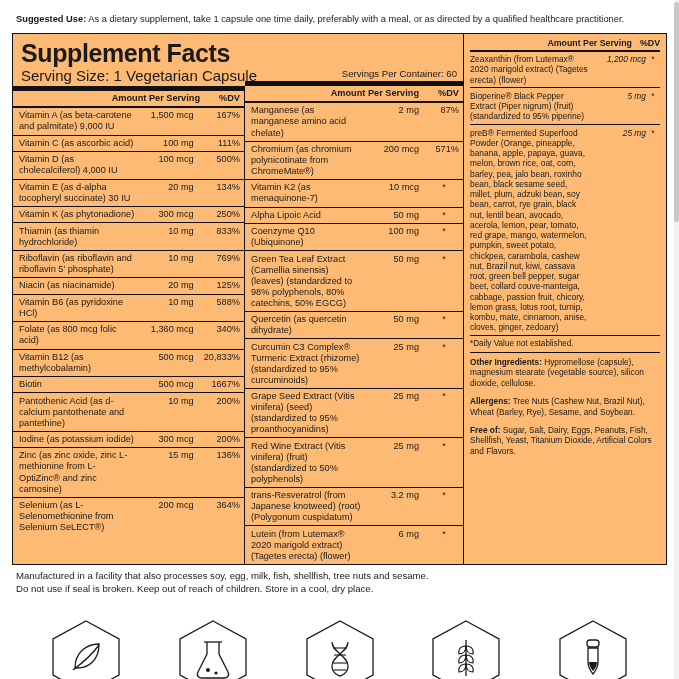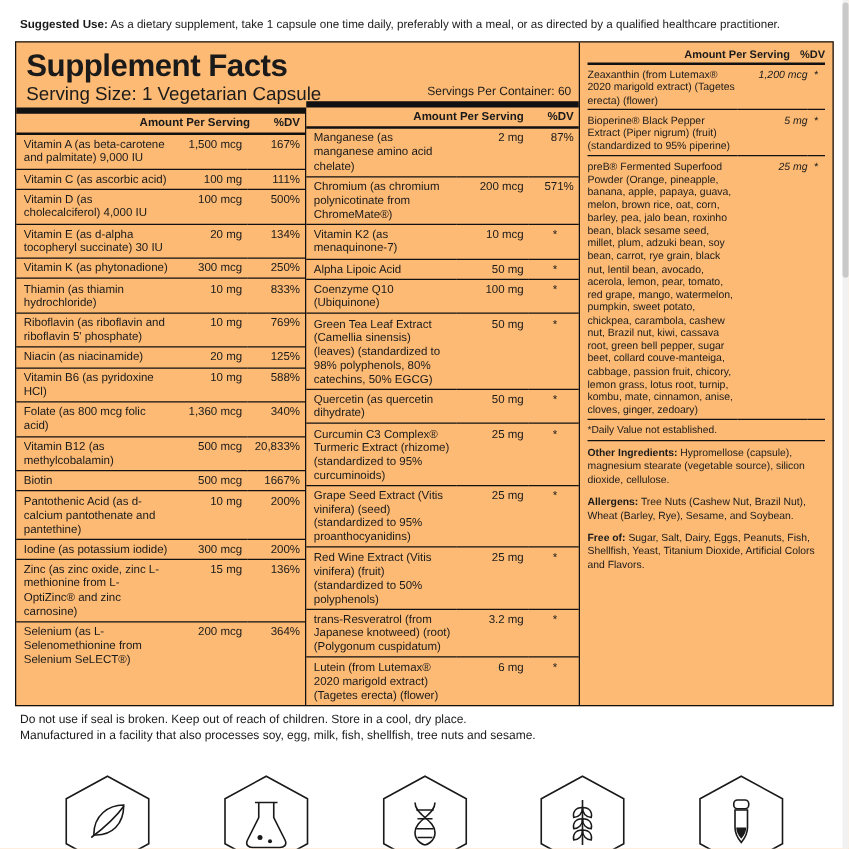--- a/index.html
+++ b/index.html
@@ -336,22 +336,22 @@
       <div class="other">
         <b>Allergens:</b><span> Tree Nuts (Cashew Nut, Brazil Nut), Wheat (Barley, Rye), Sesame, and Soybean.</span>
       </div>
       <div class="other">
         <b>Free of:</b><span> Sugar, Salt, Dairy, Eggs, Peanuts, Fish, Shellfish, Yeast, Titanium Dioxide, Artificial Colors and Flavors.</span>
       </div>
     </div>
   </div>
 
   <div class="footer-note">
+    <div>Manufactured in a facility that also processes soy, egg, milk, fish, shellfish, tree nuts and sesame.</div>
     <div>Do not use if seal is broken. Keep out of reach of children. Store in a cool, dry place.</div>
-    <div>Manufactured in a facility that also processes soy, egg, milk, fish, shellfish, tree nuts and sesame.</div>
   </div>
 
   <div class="badges">
 
     <div class="badge">
       <div class="hexwrap">
         <svg width="74" height="78" viewBox="0 0 74 78">
           <polygon points="37,3 70,21 70,57 37,75 4,57 4,21" fill="none" stroke="#1a1a1a" stroke-width="1.3"></polygon>
           <path d="M26 50 C26 34 38 26 50 26 C50 42 40 50 28 50 Z" fill="none" stroke="#1a1a1a" stroke-width="1.3"></path>
           <path d="M24 52 C32 46 42 38 50 27" fill="none" stroke="#1a1a1a" stroke-width="1.3"></path>

